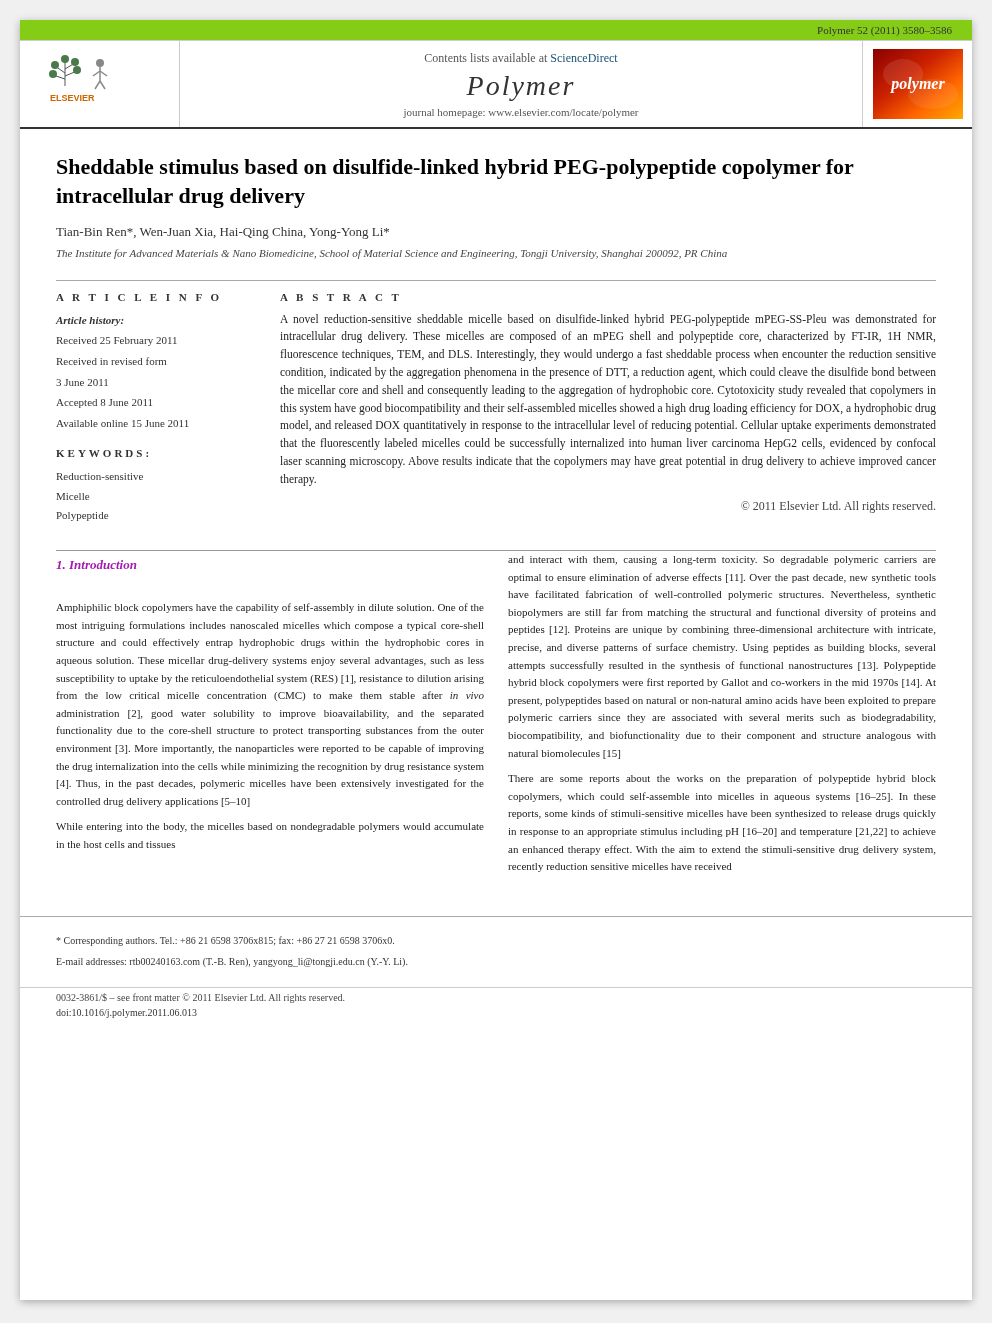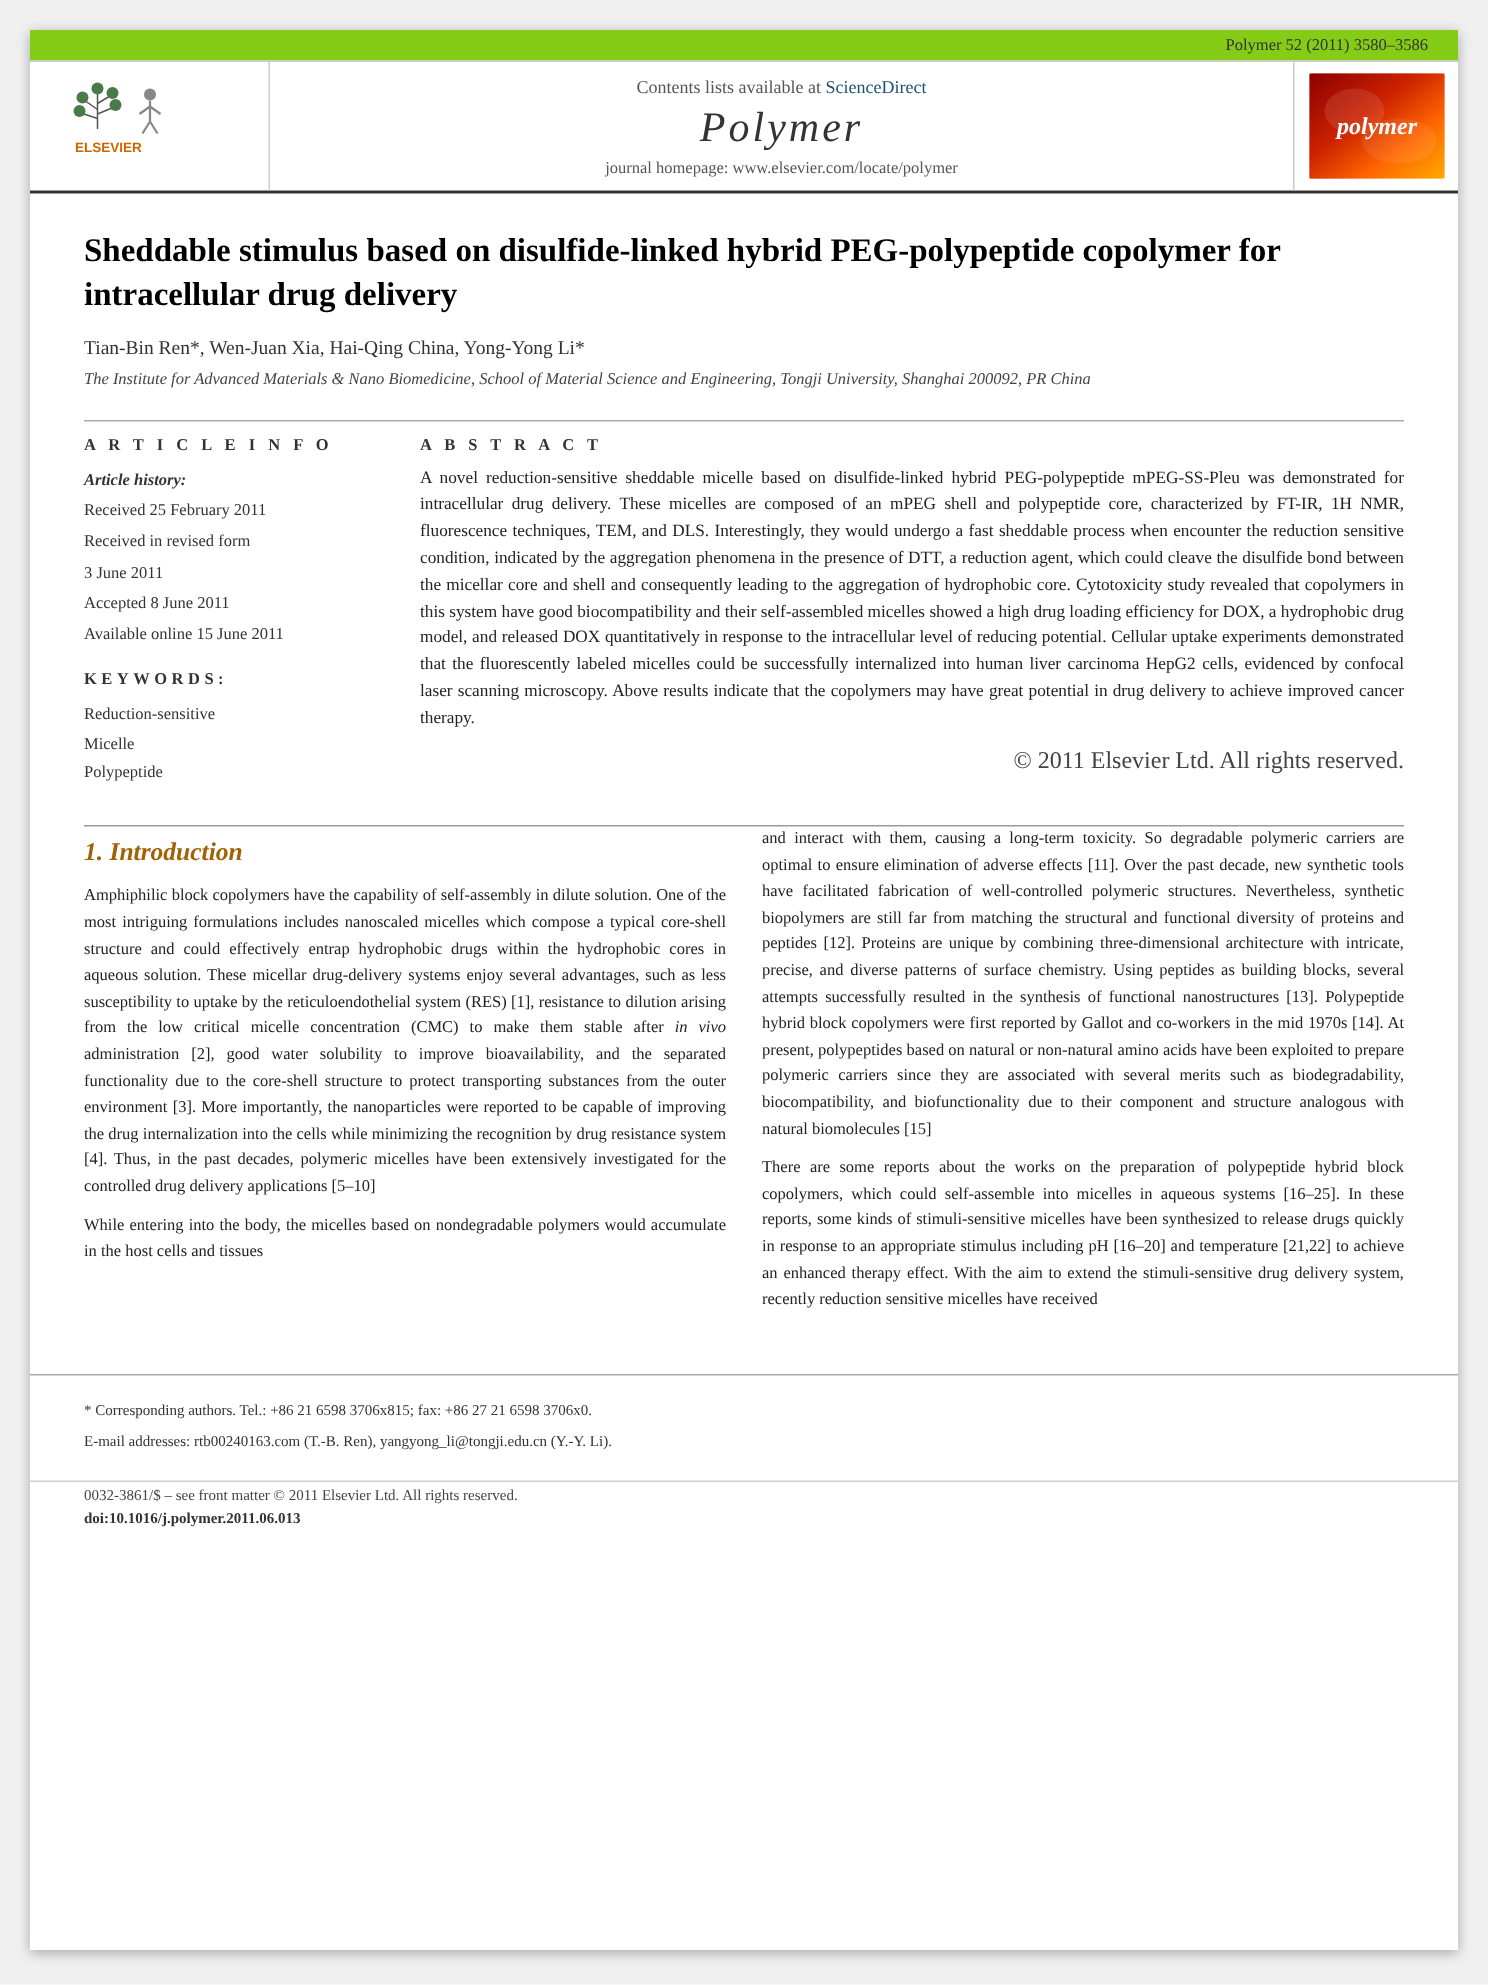--- a/index.html
+++ b/index.html
@@ -163,21 +163,21 @@
       color: #333;
       line-height: 1.8;
     }
     .abstract-text {
       font-size: 11.5px;
       line-height: 1.55;
       color: #222;
       text-align: justify;
     }
     .copyright-line {
-      font-size: 16px;
+      font-size: 12px;
       color: #444;
       margin-top: 10px;
       text-align: right;
     }
     
     .body-divider {
       border: none;
       border-top: 1px solid #999;
       margin: 16px 0;
     }
@@ -187,25 +187,25 @@
       padding: 0 36px 24px 36px;
     }
     .body-col {
       flex: 1;
       font-size: 11.5px;
       line-height: 1.55;
       color: #222;
       text-align: justify;
     }
     .section-title {
-      font-size: 17px;
+      font-size: 13px;
       font-weight: bold;
       font-style: italic;
-      color: #a16207;
-      margin-bottom: 8px;
+      color: #a21caf;
+      margin-bottom: 24px;
       margin-top: 4px;
     }
     .body-text {
       font-size: 11px;
       line-height: 1.6;
       color: #222;
       text-align: justify;
       margin-bottom: 8px;
     }
     .footnote-section {
@@ -216,21 +216,20 @@
     .footnote-text {
       font-size: 10px;
       color: #333;
       line-height: 1.5;
       margin-top: 6px;
     }
     .doi-line {
       font-size: 10px;
       color: #333;
       margin-top: 4px;
-      font-weight: bold;
     }
     .bottom-info {
       padding: 4px 36px 10px 36px;
       border-top: 1px solid #ccc;
       margin-top: 8px;
     }
     .bottom-info-text {
       font-size: 10px;
       color: #444;
     }

